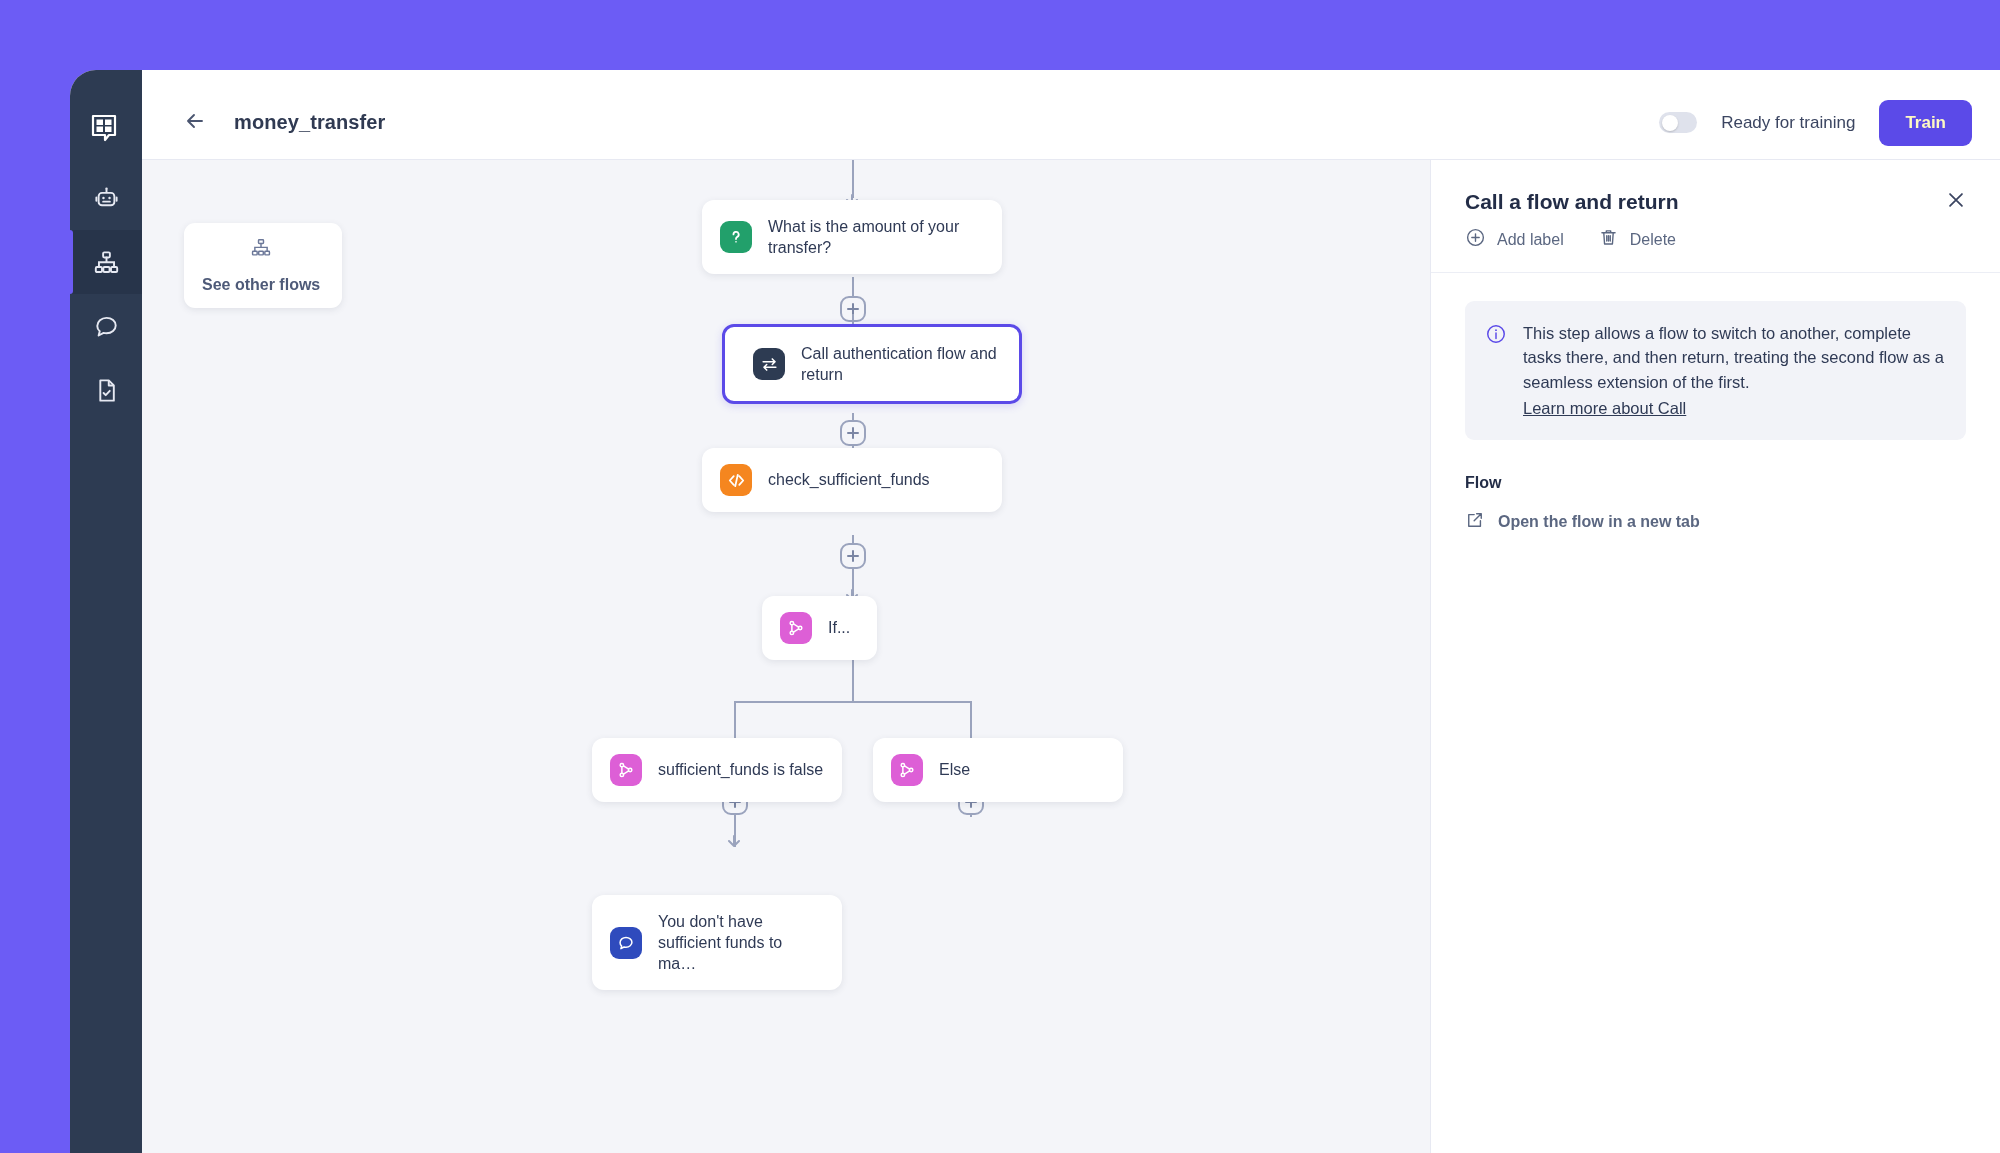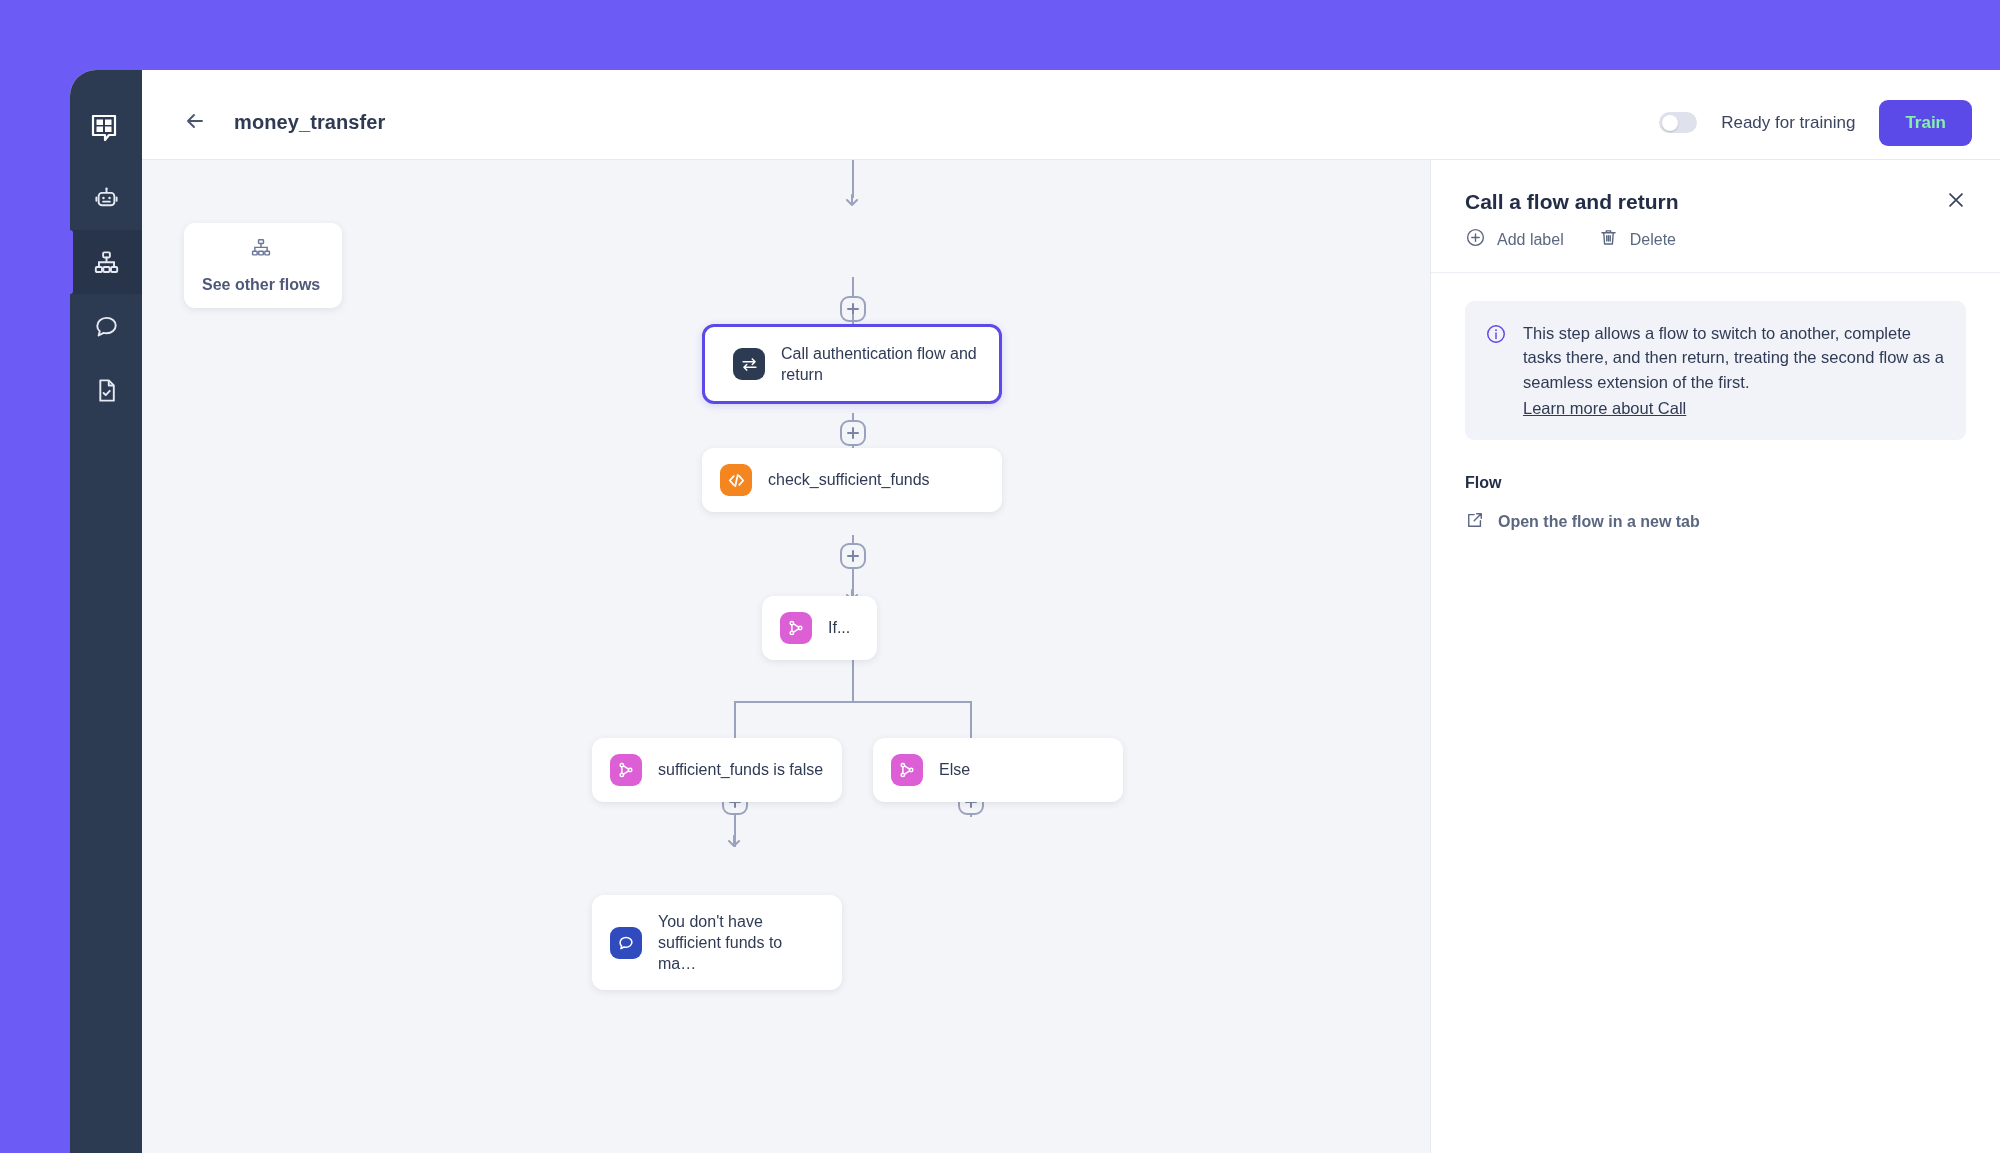--- a/index.html
+++ b/index.html
@@ -88,21 +88,21 @@
     position: absolute; top: 2.5px; left: 2.5px;
     width: 16px; height: 16px; border-radius: 50%;
     background: #ffffff;
     box-shadow: 0 1px 2px rgba(0,0,0,.18);
   }
   #ready-label {
     font-size: 17px; color: #3b4561;
   }
   #train-btn {
     background: #5b4ae8;
-    color: #86efac;
+    color: #fef9c3;
     font-size: 17px; font-weight: bold;
     border: none; border-radius: 9px;
     padding: 13px 26px;
     cursor: pointer;
     font-family: inherit;
     text-align: right;
   }
 
   
   #body-split { flex: 1; display: flex; min-height: 0; }
@@ -408,22 +408,31 @@
               </svg>
           </div>
 
           <div class="vline" style="left:592px; top:745px; height:38px;"></div>
           <div class="plusbtn" style="left:580px; top:752px;">
             <svg width="14" height="14" viewBox="0 0 14 14" fill="none" stroke="#7b86a4" stroke-width="2" stroke-linecap="round">
                 <path d="M7 2v10M2 7h10"></path>
               </svg>
           </div>
 
-
-          <div class="node selected" style="left:560px; top:164px; width:300px;padding-left:28px;">
+          <div class="node" style="left:560px; top:40px; width:300px;">
+            <span class="ico green">
+              <svg width="18" height="18" viewBox="0 0 24 24" fill="none" stroke="#ffffff" stroke-width="2.4" stroke-linecap="round" stroke-linejoin="round">
+                <path d="M8.6 8.6a3.5 3.5 0 115.1 3.2c-1 .55-1.7 1.3-1.7 2.5v.5"></path>
+                <circle cx="12" cy="18.4" r="1.1" fill="#ffffff" stroke="none"></circle>
+              </svg>
+            </span>
+            <span class="txt">What is the amount of your transfer?</span>
+          </div>
+
+          <div class="node selected" style="left:580px; top:164px; width:300px;padding-left:28px;">
             <span class="ico navy">
               <svg width="19" height="19" viewBox="0 0 24 24" fill="none" stroke="#ffffff" stroke-width="2" stroke-linecap="round" stroke-linejoin="round">
                 <path d="M4 8.5h15M15.5 5l3.5 3.5-3.5 3.5"></path>
                 <path d="M20 15.5H5M8.5 12L5 15.5 8.5 19"></path>
               </svg>
             </span>
             <span class="txt">Call authentication flow and return</span>
           </div>
 
           <div class="node" style="left:560px; top:288px; width:300px;">

